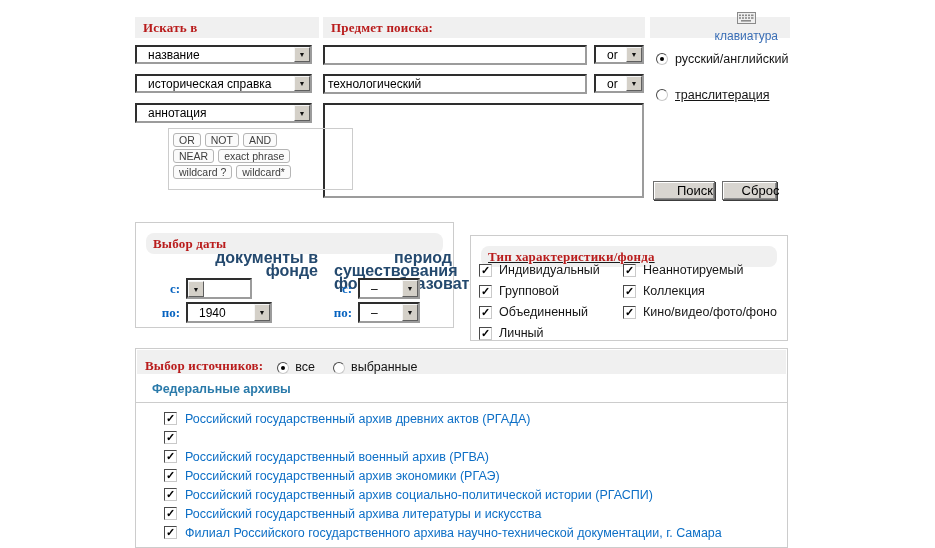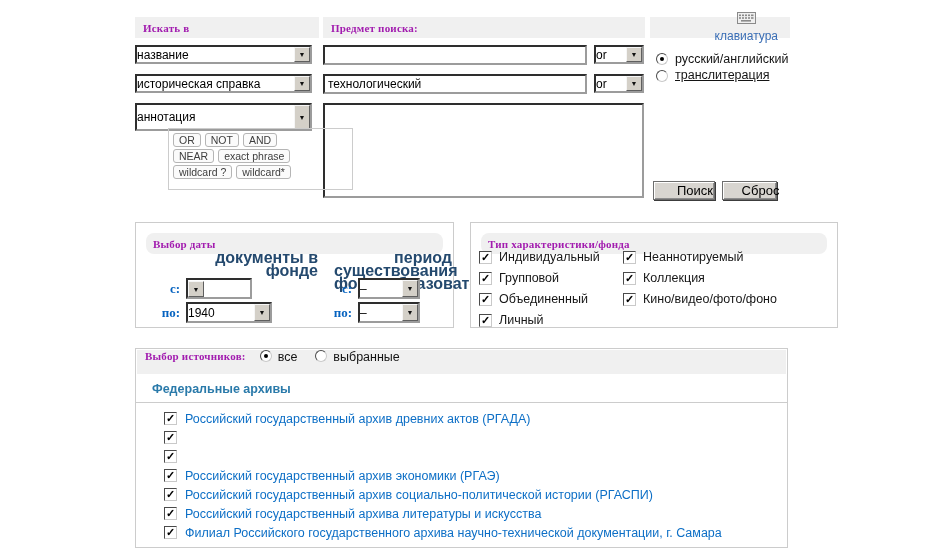--- a/index.html
+++ b/index.html
@@ -8,41 +8,41 @@
     position:relative; width:935px; height:548px; background:#fff;
     font-family:"Liberation Sans", sans-serif; font-size:12px; color:#1a1a1a;
     overflow:hidden;
   }
   .hdrbar {
     position:absolute; height:21px; background:#f0f0f0;
     display:flex; align-items:center; padding:0 8px;
   }
   .serifhdr {
     font-family:"Liberation Serif", serif; font-weight:bold;
-    font-size:11px; color:#a21caf; letter-spacing:.2px;
+    font-size:13px; color:#b91c1c; letter-spacing:.2px;
   }
   .bluelink { color:#3a6eb5; text-decoration:none; cursor:pointer;flex-direction:column; }
   .ulink { color:#2f66c0; text-decoration:underline; cursor:pointer; }
 
   
   .fld {
     position:absolute; background:#fff;
     border:2px solid; border-color:#2e2e2e #9c9c9c #9c9c9c #2e2e2e;
     font-family:"Liberation Sans", sans-serif; font-size:12px; color:#000;
     padding:8px 3px; outline:none;
   }
   textarea.fld { resize:none; padding:2px 3px; }
 
   
   .sel {
     position:absolute; background:#fff;
     border:2px solid; border-color:#2e2e2e #9c9c9c #9c9c9c #2e2e2e;
     display:flex; align-items:center; cursor:pointer;
   }
-  .sel .seltxt { flex:1; padding:0 0; font-size:12px; color:#000; white-space:nowrap; overflow:hidden; }
+  .sel .seltxt { flex:1; padding:0 11px; font-size:12px; color:#000; white-space:nowrap; overflow:hidden; }
   .selbtn {
     width:16px; align-self:stretch; background:#d4d0c8;
     border:1px solid; border-color:#f6f6f6 #5f5f5f #5f5f5f #f6f6f6;
     display:flex; align-items:center; justify-content:center;
     font-size:7px; color:#111; flex:0 0 16px;
   }
 
   
   .cb {
     width:13px; height:13px; background:#fff; flex:0 0 13px;
@@ -86,21 +86,21 @@
 
   .smalllbl { font-size:16px; font-weight:bold; color:#24496e; text-align:right; line-height:13px; }
   .datelbl {
     font-family:"Liberation Serif", serif; font-weight:bold; font-size:13px; color:#0663c0;
     position:absolute; text-align:right;
   }
 
   .ckrow { position:absolute; display:flex; align-items:center; gap:7px; }
   .ckrow .lbl { font-size:12.5px; color:#161616; white-space:nowrap; }
 
-  .srchdr { display:flex; align-items:flex-start; height:24px; background:#f0f0f0; margin:1px; padding:0 8px; }
+  .srchdr { display:flex; align-items:flex-end; height:24px; background:#f0f0f0; margin:1px; padding:0 8px; }
   .fedtitle {
     font-size:12.5px; font-weight:bold; color:#2a7aaa;
     padding:7px 0 6px 16px; border-bottom:1px solid #ccc;
   }
   .arcrows { padding:6px 0 0 28px; }
   .arcrow { display:flex; align-items:center; gap:8px; height:19px; }
   .arcrow .alink { font-size:12.5px; color:#0d6fc6; cursor:pointer; white-space:nowrap; }
 
   .radlbl { font-size:12.5px; color:#141414; }
   .kbd-wrap { display:flex; align-items:center; gap:5px; }
@@ -137,21 +137,21 @@
   </div>
 
   <div class="sel" style="left:135px; top:45px; width:177px; height:19px;">
     <span class="seltxt">название</span>
     <span class="selbtn">▼</span>
   </div>
   <div class="sel" style="left:135px; top:74px; width:177px; height:19px;">
     <span class="seltxt">историческая справка</span>
     <span class="selbtn">▼</span>
   </div>
-  <div class="sel" style="left:135px; top:103px; width:177px; height:28px;">
+  <div class="sel" style="left:135px; top:103px; width:177px; height:20px;">
     <span class="seltxt">аннотация</span>
     <span class="selbtn">▼</span>
   </div>
 
   <input class="fld" style="left: 323px; top: 45px; width: 264px; height: 19px;" value="">
   <div class="sel" style="left:594px; top:45px; width:50px; height:19px;">
     <span class="seltxt">or</span>
     <span class="selbtn">▼</span>
   </div>
 
@@ -172,21 +172,21 @@
     </div>
     <div>
       <span class="opbtn">wildcard ?</span><span class="opbtn">wildcard*</span>
     </div>
   </div>
 
   <div style="position:absolute; left:656px; top:52px; display:flex; align-items:center; gap:7px;">
     <span class="rad on"></span>
     <span class="radlbl">русский/английский</span>
   </div>
-  <div style="position:absolute; left:656px; top:68px; display:flex; align-items:flex-end; gap:7px;">
+  <div style="position:absolute; left:656px; top:88px; display:flex; align-items:center; gap:7px;">
     <span class="rad"></span>
     <span class="radlbl ulink">транслитерация</span>
   </div>
 
   <div class="btn3d" style="left:653px; top:181px; width:62px;">Поиск</div>
   <div class="btn3d" style="left:722px; top:181px; width:55px;">Сброс</div>
 
   <div class="panel" style="left:135px; top:222px; width:319px; height:106px;">
     <div class="panelhdr">
       <span class="serifhdr">Выбор даты</span>
@@ -213,21 +213,21 @@
       <span class="seltxt">–</span>
       <span class="selbtn">▼</span>
     </div>
     <span class="datelbl" style="left:186px; top:82px; width:30px;">по:</span>
     <div class="sel" style="left:222px; top:79px; width:62px; height:21px;">
       <span class="seltxt">–</span>
       <span class="selbtn">▼</span>
     </div>
   </div>
 
-  <div class="panel" style="left:470px; top:222px; width:368px; height:106px;">
+  <div class="panel" style="left:470px; top:235px; width:318px; height:106px;text-decoration:underline;">
     <div class="panelhdr">
       <span class="serifhdr">Тип характеристики/фонда</span>
     </div>
     <div class="ckrow" style="left:8px; top:27px;">
         <span class="cb">✓</span>
         <span class="lbl">Индивидуальный</span>
       </div>
     <div class="ckrow" style="left:8px; top:48px;">
         <span class="cb">✓</span>
         <span class="lbl">Групповой</span>
@@ -266,20 +266,21 @@
     <div class="arcrows">
       <div class="arcrow">
           <span class="cb">✓</span>
           <span class="alink">Российский государственный архив древних актов (РГАДА)</span>
         </div>
       <div class="arcrow">
           <span class="cb">✓</span>
         </div>
       <div class="arcrow">
           <span class="cb">✓</span>
+          <span class="alink">Российский государственный военный архив (РГВА)</span>
         </div>
       <div class="arcrow">
           <span class="cb">✓</span>
           <span class="alink">Российский государственный архив экономики (РГАЭ)</span>
         </div>
       <div class="arcrow">
           <span class="cb">✓</span>
           <span class="alink">Российский государственный архив социально-политической истории (РГАСПИ)</span>
         </div>
       <div class="arcrow">

